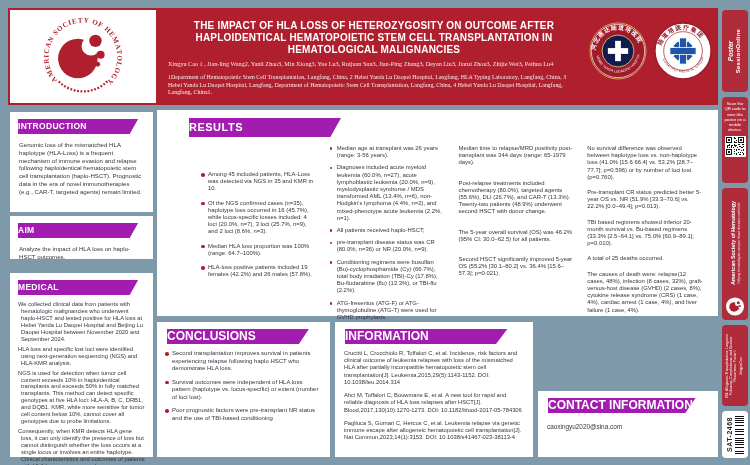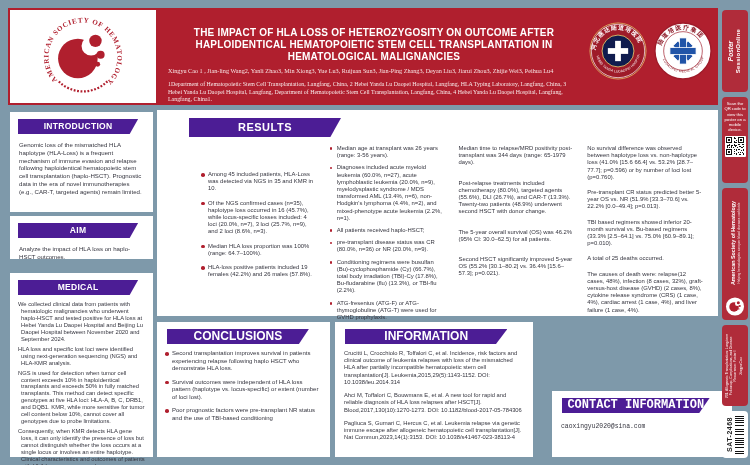--- a/index.html
+++ b/index.html
@@ -3,41 +3,41 @@
 <meta charset="utf-8">
 <style>
   * { margin:0; padding:0; box-sizing:border-box; }
   html,body { width:750px; height:465px; }
   body { font-family:"Liberation Sans", sans-serif; background:#7e99aa; position:relative; overflow:hidden; }
   .poster { position:absolute; inset:0; background:#7e99aa; }
 
   
   .header { position:absolute; left:8px; top:8px; width:710px; height:97px; background:#b01f2e; }
   .ash-box { position:absolute; left:2px; top:2px; width:146px; height:93px; background:#fff; display:flex; align-items:center; justify-content:center; }
-  .title-wrap { position:absolute; left:160px; top:19px; width:412px; color:#fff; }
+  .title-wrap { position:absolute; left:160px; top:12px; width:412px; color:#fff; }
   .poster-title { font-size:10px; font-weight:800; line-height:1.18; text-align:center; letter-spacing:.2px; }
   .poster-authors { font-family:"Liberation Serif", serif; font-size:6.2px; color:#f7e3e3; margin-top:5px; line-height:1.25; }
   .poster-affils { font-family:"Liberation Serif", serif; font-size:5.9px; color:#f7e9e9; margin-top:6px; line-height:1.3; }
   .hospital-logos { position:absolute; right:6px; top:14px; display:flex; gap:7px; }
   .hospital-logos svg { width:58px; height:58px; }
 
   
   .card { position:absolute; background:#fff; }
-  .banner { background:#4c1d95; color:#fff; font-weight:bold; text-align:center; clip-path:polygon(0 0,100% 0,93% 100%,0 100%); }
+  .banner { background:#a21caf; color:#fff; font-weight:bold; text-align:left; clip-path:polygon(0 0,100% 0,93% 100%,0 100%); }
   .banner.small { height:15px; line-height:15px; font-size:8.5px; width:84%; margin:7px 0 4px 8px; letter-spacing:.3px; }
   .card-body { color:#35353f; }
 
   #card-intro   { left:10px;  top:112px; width:143px; height:100px; }
   #card-aim     { left:10px;  top:216px; width:143px; height:43px;  }
   #card-method  { left:10px;  top:273px; width:143px; height:184px; }
   #card-results { left:157px; top:110px; width:561px; height:206px;padding-left:26px; }
   #card-concl   { left:157px; top:322px; width:173px; height:135px; }
   #card-refs    { left:335px; top:322px; width:198px; height:135px; }
   #card-ack     { left:538px; top:322px; width:180px; height:64px;  }
-  #card-contact { left:552px; top:391px; width:180px; height:66px;font-family:Liberation Mono, monospace;  }
+  #card-contact { left:538px; top:391px; width:180px; height:66px;  }
 
   #card-intro .card-body, #card-aim .card-body { font-size:6.1px; line-height:1.28; padding:3px 9px; }
   #card-method .card-body { font-size:5.8px; line-height:1.2; padding:2px 8px; }
   #card-method p { margin-bottom:3px; text-indent:-3px; padding-left:3px; }
 
   .results-banner { height:19px; line-height:19px; font-size:11px; width:152px; margin:8px 0 6px 6px; letter-spacing:.5px; }
   .results-cols { display:flex; gap:13px; padding:2px 15px 0 18px; }
   .results-cols .col { flex:1; font-size:5.9px; line-height:1.22; color:#35353f; }
   .col1 { padding-top:26px; }
   .bullet { position:relative; padding-left:7px; margin-bottom:7px; }

